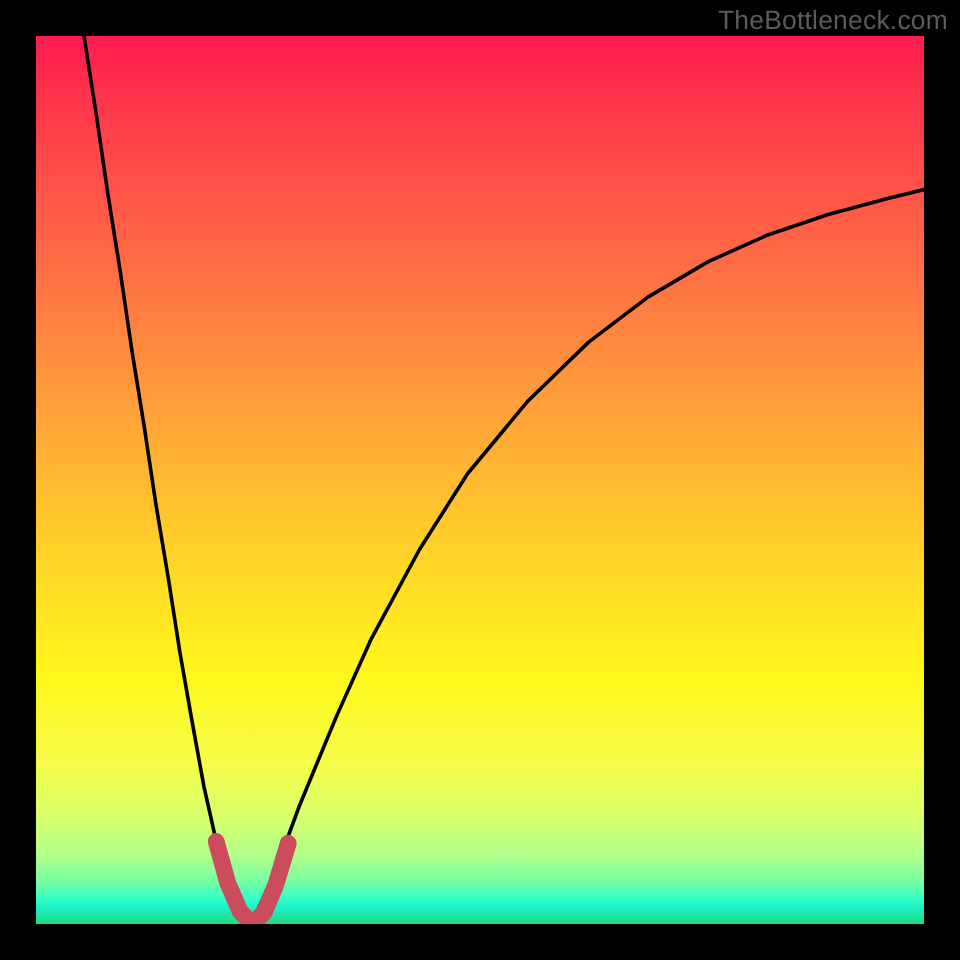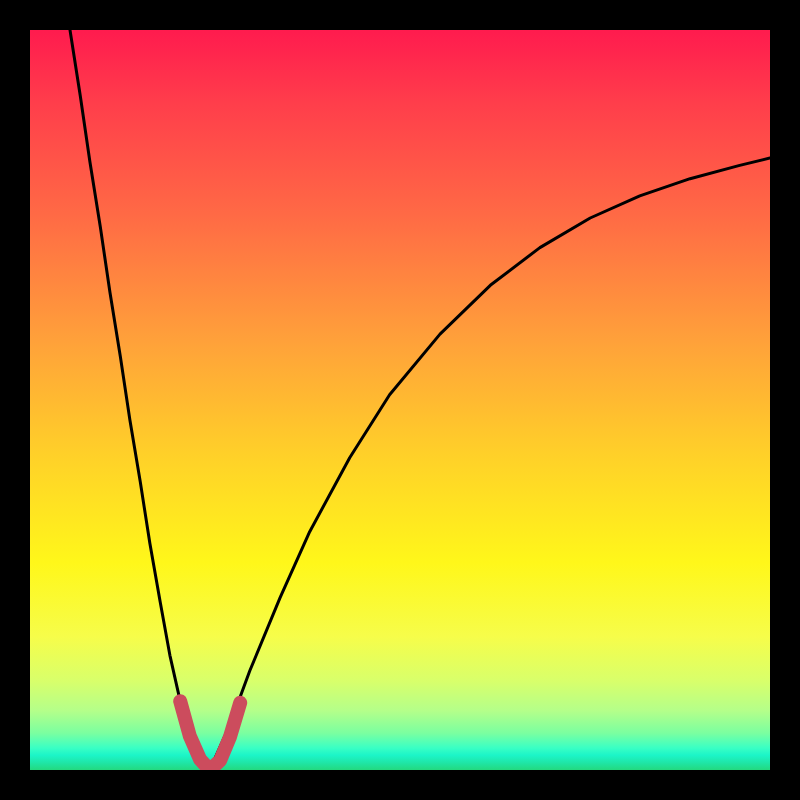--- a/index.html
+++ b/index.html
@@ -61,13 +61,14 @@
 <body>
 
 <div class="frame">
   <div class="plot-area">
     <svg class="curves" width="740" height="740" viewBox="0 0 740 740">
       <path id="path-left" fill="none" stroke="#000000" stroke-width="3" stroke-linecap="round" stroke-linejoin="round" d="M40.0 0.0 L50.3 65.9 L59.9 131.7 L70.3 196.8 L79.9 262.0 L90.3 326.3 L99.9 390.0 L110.3 452.1 L119.9 513.6 L130.2 572.0 L139.9 625.3 L150.2 671.2 L159.8 706.0 L170.2 729.6 L179.8 740.0"></path>
       <path id="path-right" fill="none" stroke="#000000" stroke-width="3" stroke-linecap="round" stroke-linejoin="round" d="M179.8 740.0 L199.8 694.9 L219.8 640.8 L250.1 567.6 L279.7 501.7 L319.7 427.7 L359.6 364.8 L410.0 304.1 L460.3 255.3 L509.9 217.6 L560.2 188.0 L609.8 165.8 L660.1 148.7 L709.7 135.4 L740.0 128.0"></path>
       <path id="path-hl" fill="none" stroke="#cc4c5d" stroke-width="14" stroke-linecap="round" stroke-linejoin="round" d="M150.2 671.2 L159.8 706.0 L170.2 729.6 L179.8 740.0 L190.2 730.4 L199.8 707.4 L210.2 672.7"></path>
     </svg>
   </div>
+  <div class="watermark">TheBottleneck.com</div>
 </div>
 
 </body></html>

